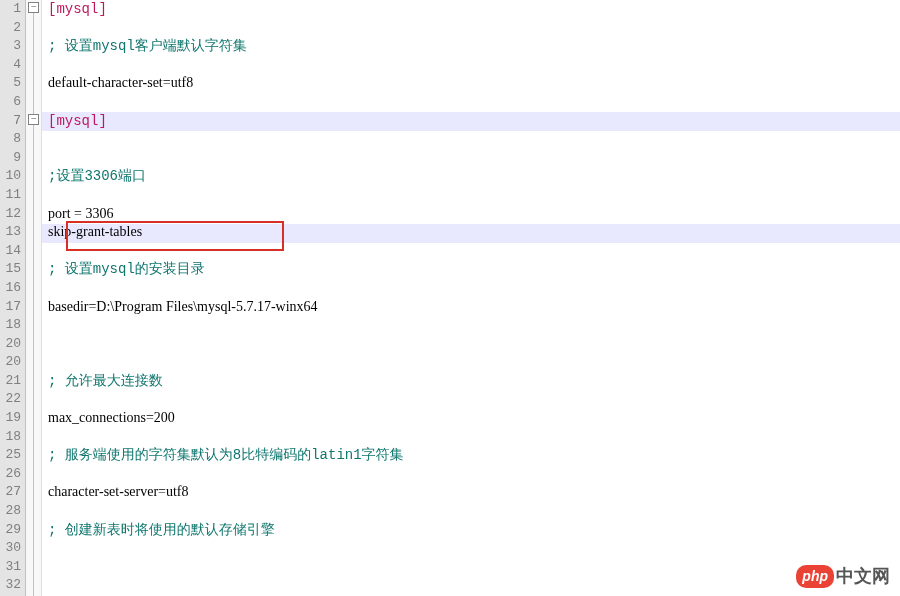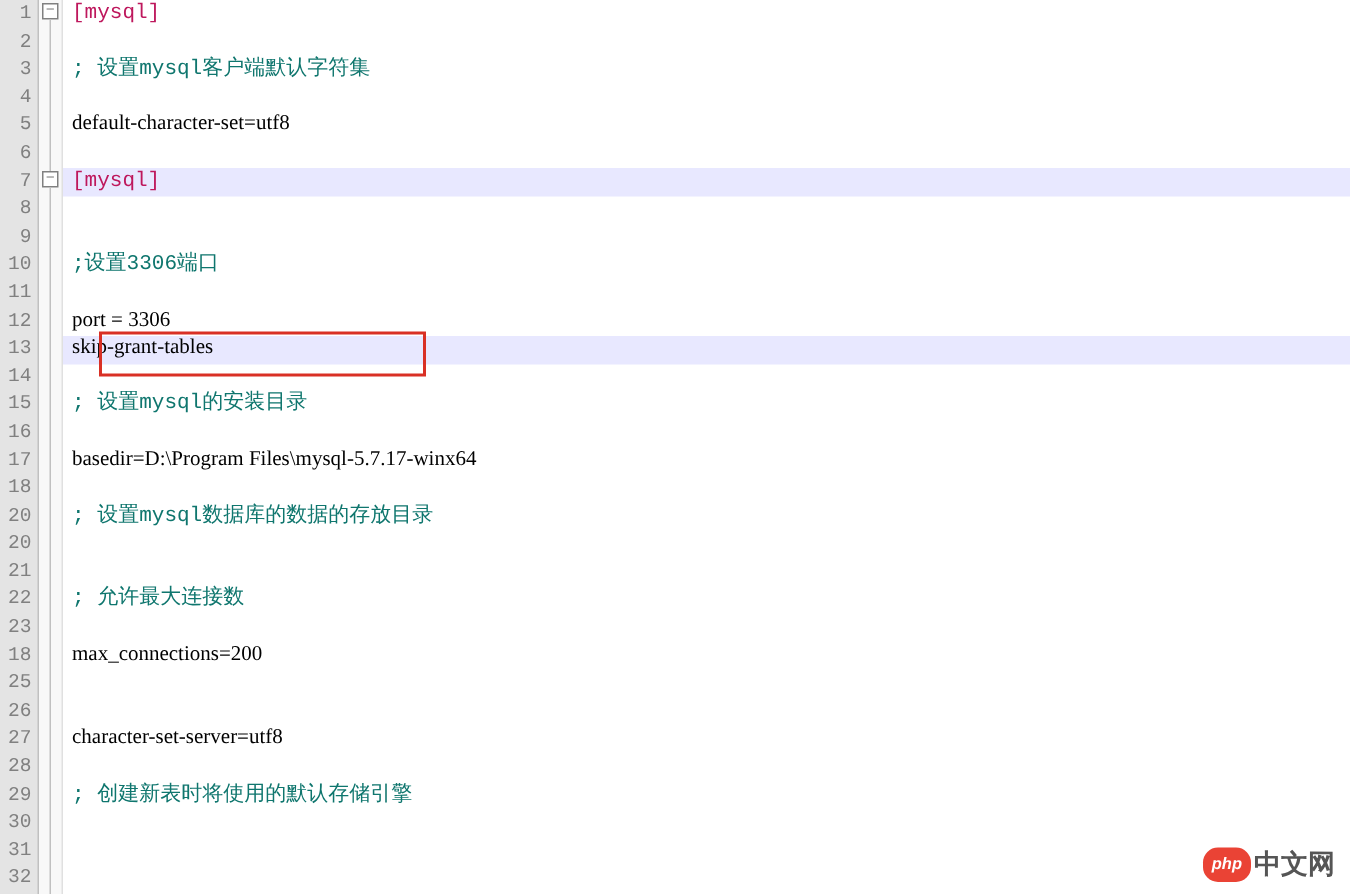--- a/index.html
+++ b/index.html
@@ -94,21 +94,21 @@
       display: flex;
       align-items: center;
       gap: 2px;
     }
     .wm-badge {
       background: #ea4335;
       color: #fff;
       font-family: Arial, sans-serif;
       font-style: italic;
       font-weight: bold;
-      font-size: 11px;
+      font-size: 14px;
       padding: 2px 6px;
       border-radius: 10px;
     }
     .wm-text {
       color: #555;
       font-family: "Microsoft YaHei", Arial, sans-serif;
       font-weight: bold;
       font-size: 18px;
     }
   </style>
@@ -132,21 +132,21 @@
       <div class="ln">13</div>
       <div class="ln">14</div>
       <div class="ln">15</div>
       <div class="ln">16</div>
       <div class="ln">17</div>
       <div class="ln">18</div>
       <div class="ln">20</div>
       <div class="ln">20</div>
       <div class="ln">21</div>
       <div class="ln">22</div>
-      <div class="ln">23</div>
+      <div class="ln">19</div>
       <div class="ln">18</div>
       <div class="ln">25</div>
       <div class="ln">26</div>
       <div class="ln">27</div>
       <div class="ln">28</div>
       <div class="ln">29</div>
       <div class="ln">30</div>
       <div class="ln">31</div>
       <div class="ln">32</div>
     </div>
@@ -171,27 +171,27 @@
       <div class="line"><span class=""> </span></div>
       <div class="line"><span class="comment">;设置3306端口</span></div>
       <div class="line"><span class=""> </span></div>
       <div class="line"><span class="kv">port = 3306</span></div>
       <div class="line"><span class="kv">skip-grant-tables</span></div>
       <div class="line"><span class=""> </span></div>
       <div class="line"><span class="comment">; 设置mysql的安装目录</span></div>
       <div class="line"><span class=""> </span></div>
       <div class="line"><span class="kv">basedir=D:\Program Files\mysql-5.7.17-winx64</span></div>
       <div class="line"><span class=""> </span></div>
-      <div class="line"><span class="comment">; 设置mysql数据库的数据的存放目录</span></div>
       <div class="line"><span class=""> </span></div>
       <div class="line"><span class=""> </span></div>
       <div class="line"><span class="comment">; 允许最大连接数</span></div>
       <div class="line"><span class=""> </span></div>
       <div class="line"><span class="kv">max_connections=200</span></div>
       <div class="line"><span class=""> </span></div>
+      <div class="line"><span class="comment">; 服务端使用的字符集默认为8比特编码的latin1字符集</span></div>
       <div class="line"><span class=""> </span></div>
       <div class="line"><span class="kv">character-set-server=utf8</span></div>
       <div class="line"><span class=""> </span></div>
       <div class="line"><span class="comment">; 创建新表时将使用的默认存储引擎</span></div>
       <div class="line"><span class=""> </span></div>
     </div>
 </div>
 
 <div class="watermark">
   <span class="wm-badge">php</span>

